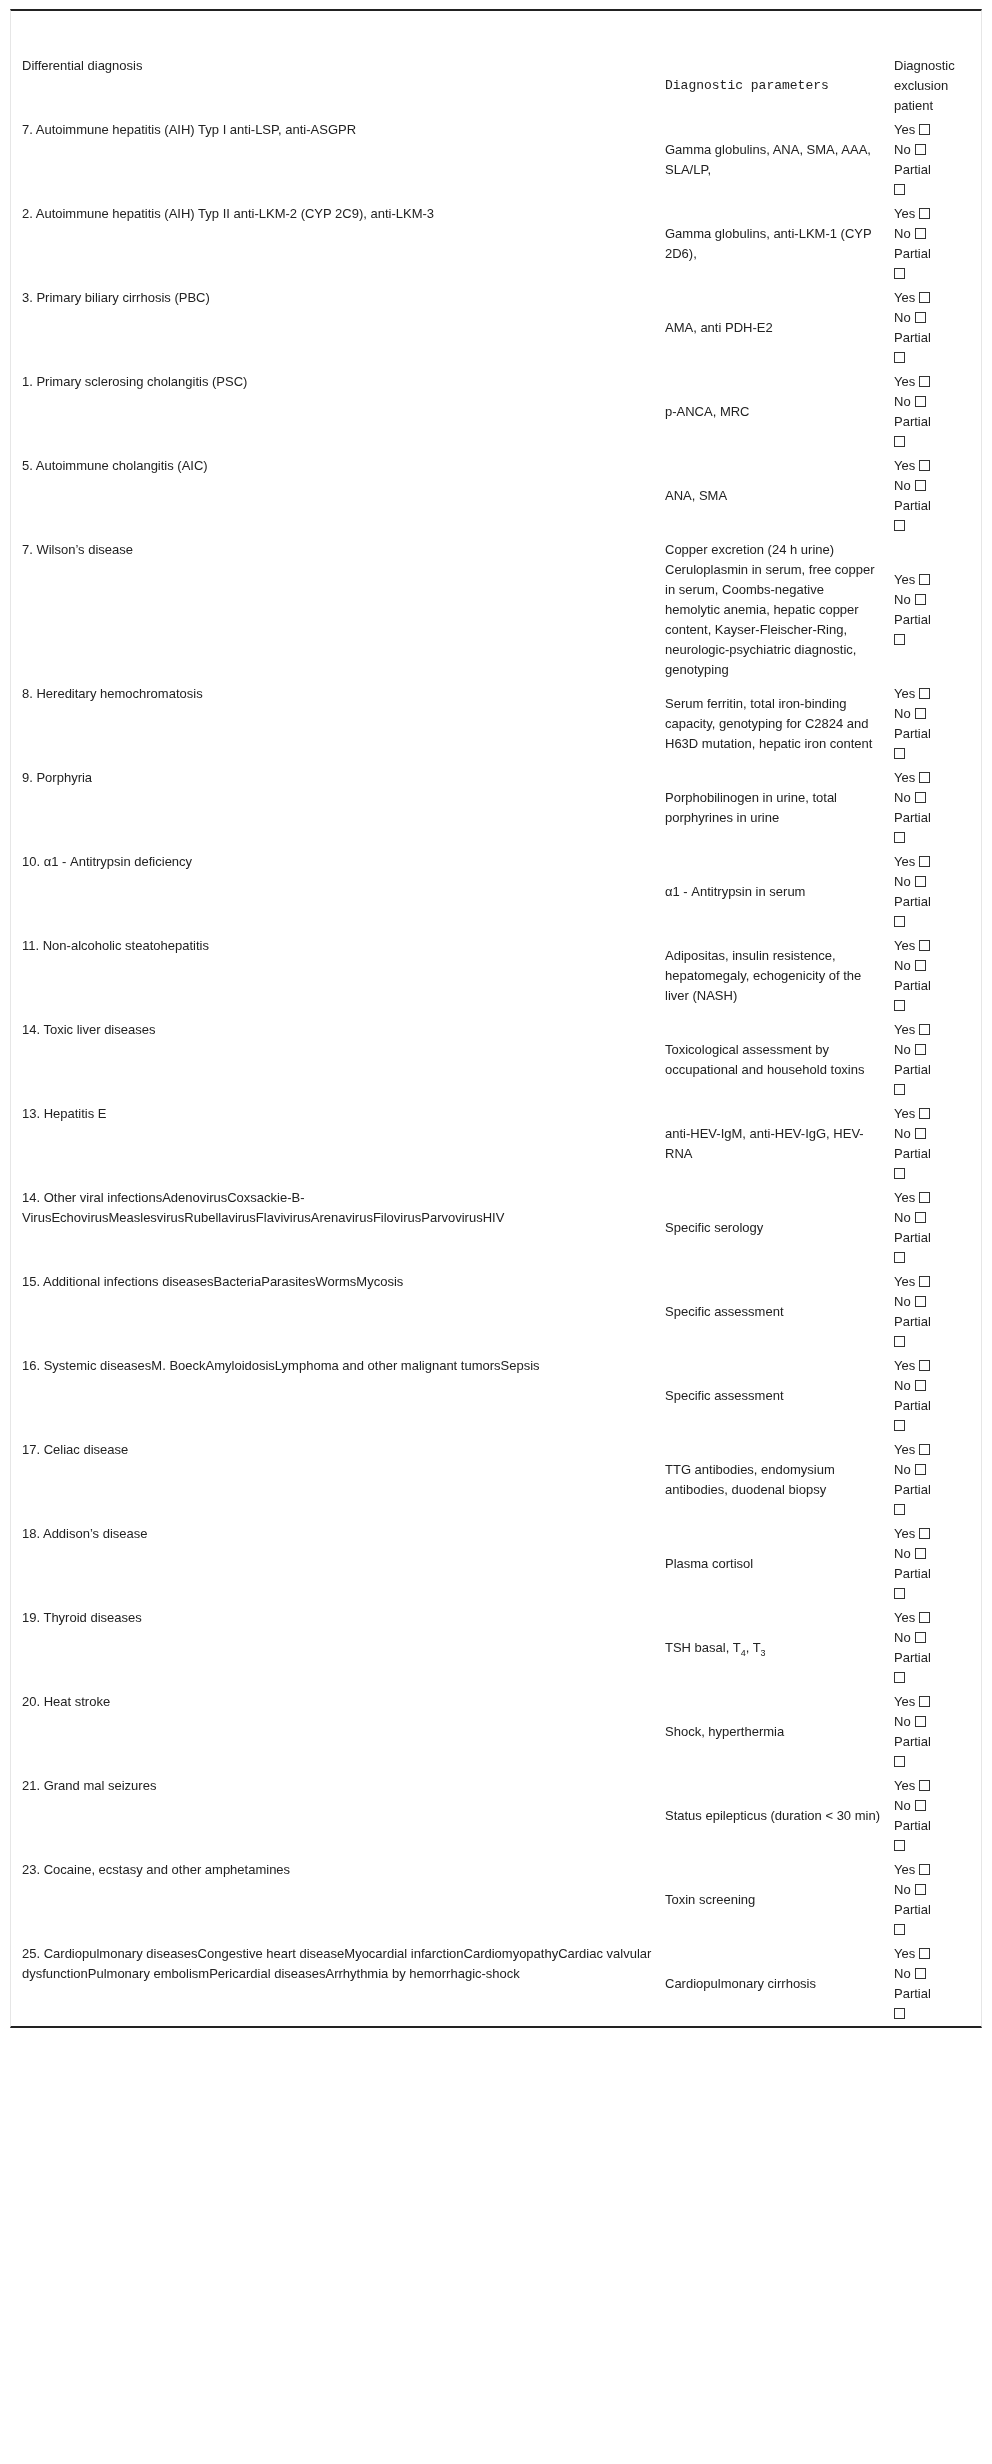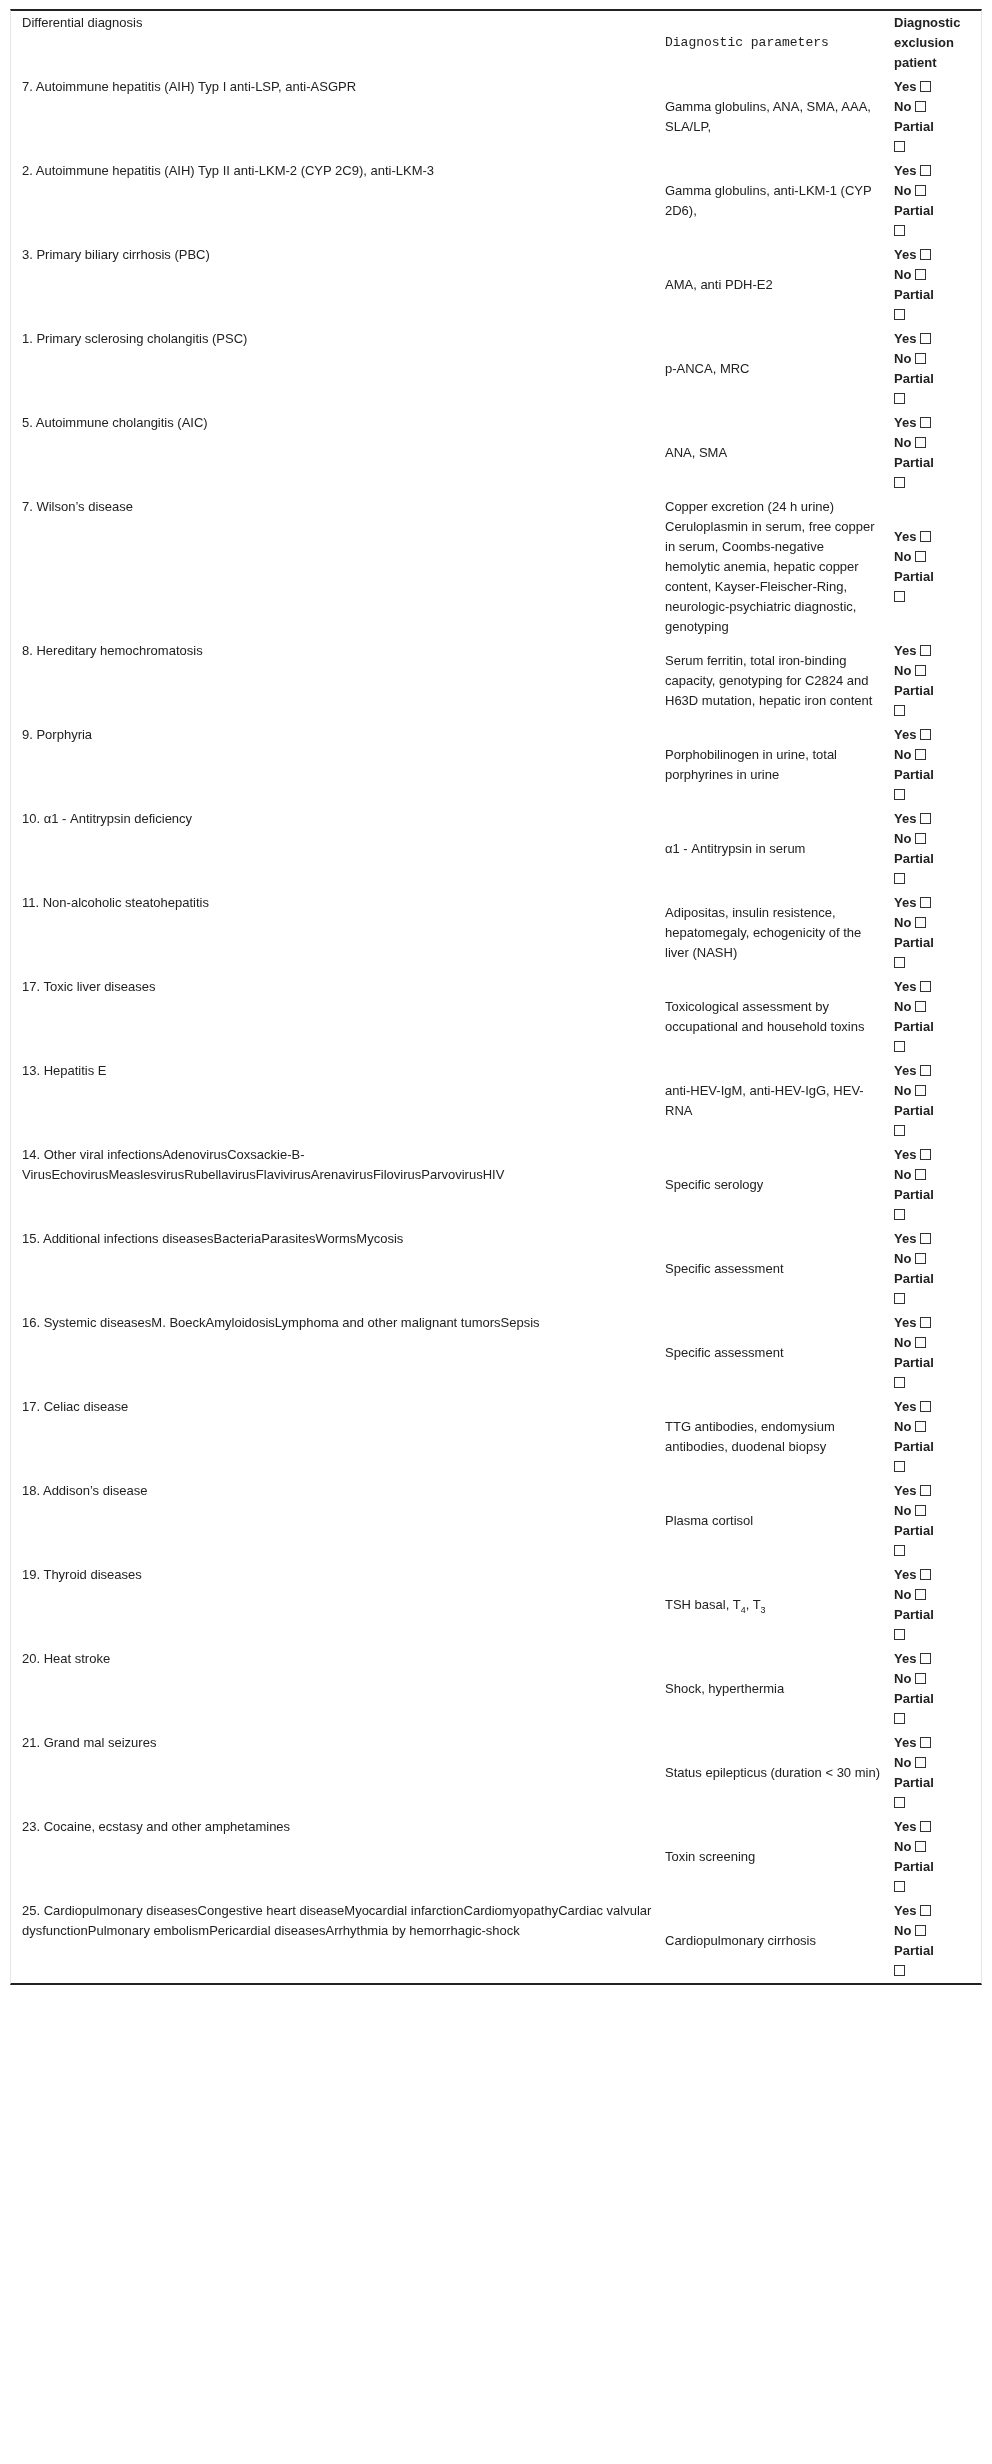--- a/index.html
+++ b/index.html
@@ -23,20 +23,21 @@
       border-left: 1px solid #e6e6e6;
       border-right: 1px solid #e6e6e6;
       border-top: 2px solid #222222;
       border-bottom: 2px solid #222222;
       box-sizing: border-box;
     }
     table {
       width: 100%;
       border-collapse: collapse;
       table-layout: fixed;
+      margin-top: 43px;
     }
     col.c1 { width: 654px; }
     col.c2 { width: 229px; }
     col.c3 { width: auto; }
     th, td {
       padding: 2px 0 2px 0;
       line-height: 20px;
       font-weight: normal;
       text-align: left;
     }
@@ -45,21 +46,20 @@
       padding-left: 11px;
       padding-right: 10px;
     }
     td.c2, th.c2 {
       vertical-align: middle;
       padding-right: 12px;
     }
     td.c3, th.c3 {
       vertical-align: middle;
       padding-right: 4px;
-      font-weight: bold;
     }
     th.c2, th.c3 { vertical-align: bottom; }
     th.c1 { vertical-align: top; }
     .box {
       display: inline-block;
       width: 11px;
       height: 11px;
       border: 1px solid #333333;
       box-sizing: border-box;
       vertical-align: -1px;
@@ -193,21 +193,21 @@
     <td class="c2"><span>Adipositas, insulin resistence, hepatomegaly, echogenicity of the liver (NASH)</span></td>
     <td class="c3">
       <span class="opt-line"><span>Yes</span><span class="box"></span></span>
       <span class="opt-line"><span>No</span><span class="box"></span></span>
       <span class="opt-line"><span>Partial</span></span>
       <span class="opt-line"><span class="box partial-box"></span></span>
     </td>
   </tr>
 
   <tr>
-    <td class="c1"><span>17. Toxic liver diseases</span></td>
+    <td class="c1"><span>14. Toxic liver diseases</span></td>
     <td class="c2"><span>Toxicological assessment by occupational and household toxins</span></td>
     <td class="c3">
       <span class="opt-line"><span>Yes</span><span class="box"></span></span>
       <span class="opt-line"><span>No</span><span class="box"></span></span>
       <span class="opt-line"><span>Partial</span></span>
       <span class="opt-line"><span class="box partial-box"></span></span>
     </td>
   </tr>
 
   <tr>

